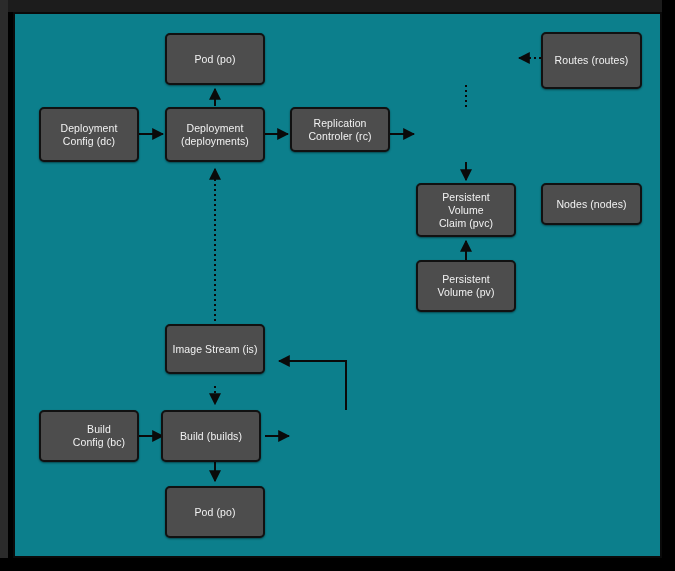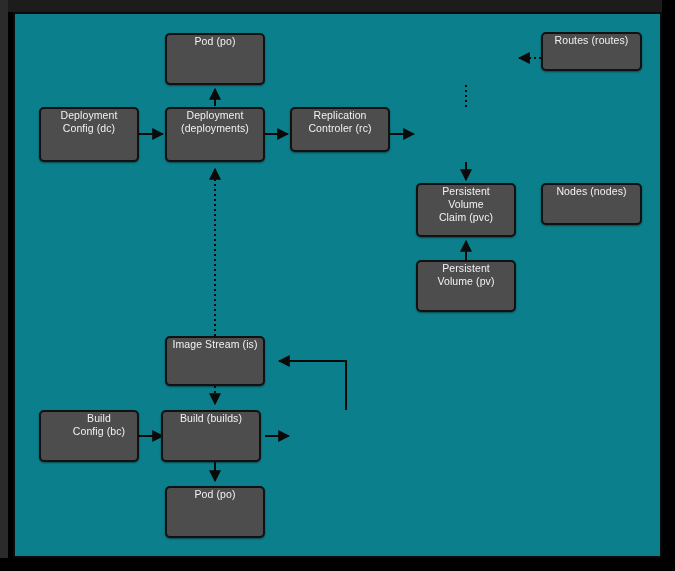--- a/index.html
+++ b/index.html
@@ -45,20 +45,21 @@
   .node {
     position: absolute;
     background: #4d4d4d;
     border: 2px solid #111111;
     border-radius: 5px;
     box-sizing: border-box;
     color: #f2f2f2;
     font-size: 10.5px;
     line-height: 13px;
     display: flex;
+    align-items: center;
     justify-content: center;
     text-align: center;
     white-space: pre-line;
     box-shadow: 0 1px 2px rgba(0,0,0,0.45);
     letter-spacing: 0.1px;
   }
   .node-label {
     display: block;
     white-space: pre-line;
     padding: 0 4px;
@@ -156,21 +157,21 @@
       <g>
         <path d="M 331 396 L 331 347 L 264 347" fill="none" stroke="#0a0a0a" stroke-width="2" marker-end="url(#arrow)"></path>
       </g>
     </svg>
 
     <div class="node" style="left:150px;top:19px;width:100px;height:52px;">
       <span class="node-label">Pod (po)</span>
     </div>
 
 
-    <div class="node" style="left:526px;top:18px;width:101px;height:39px;">
+    <div class="node" style="left:526px;top:18px;width:101px;height:57px;">
       <span class="node-label">Routes (routes)</span>
     </div>
 
     <div class="node" style="left:24px;top:93px;width:100px;height:55px;">
       <span class="node-label">Deployment
 Config (dc)</span>
     </div>
 
     <div class="node" style="left:150px;top:93px;width:100px;height:55px;">
       <span class="node-label">Deployment
@@ -191,21 +192,21 @@
 
     <div class="node" style="left:526px;top:169px;width:101px;height:42px;">
       <span class="node-label">Nodes (nodes)</span>
     </div>
 
     <div class="node" style="left:401px;top:246px;width:100px;height:52px;">
       <span class="node-label">Persistent
 Volume (pv)</span>
     </div>
 
-    <div class="node" style="left:150px;top:322px;width:100px;height:50px;">
+    <div class="node" style="left:150px;top:310px;width:100px;height:50px;">
       <span class="node-label">Image Stream (is)</span>
     </div>
 
     <div class="node" style="left:24px;top:396px;width:100px;height:52px;padding-left:20px;">
       <span class="node-label">Build
 Config (bc)</span>
     </div>
 
     <div class="node" style="left:146px;top:396px;width:100px;height:52px;">
       <span class="node-label">Build (builds)</span>

